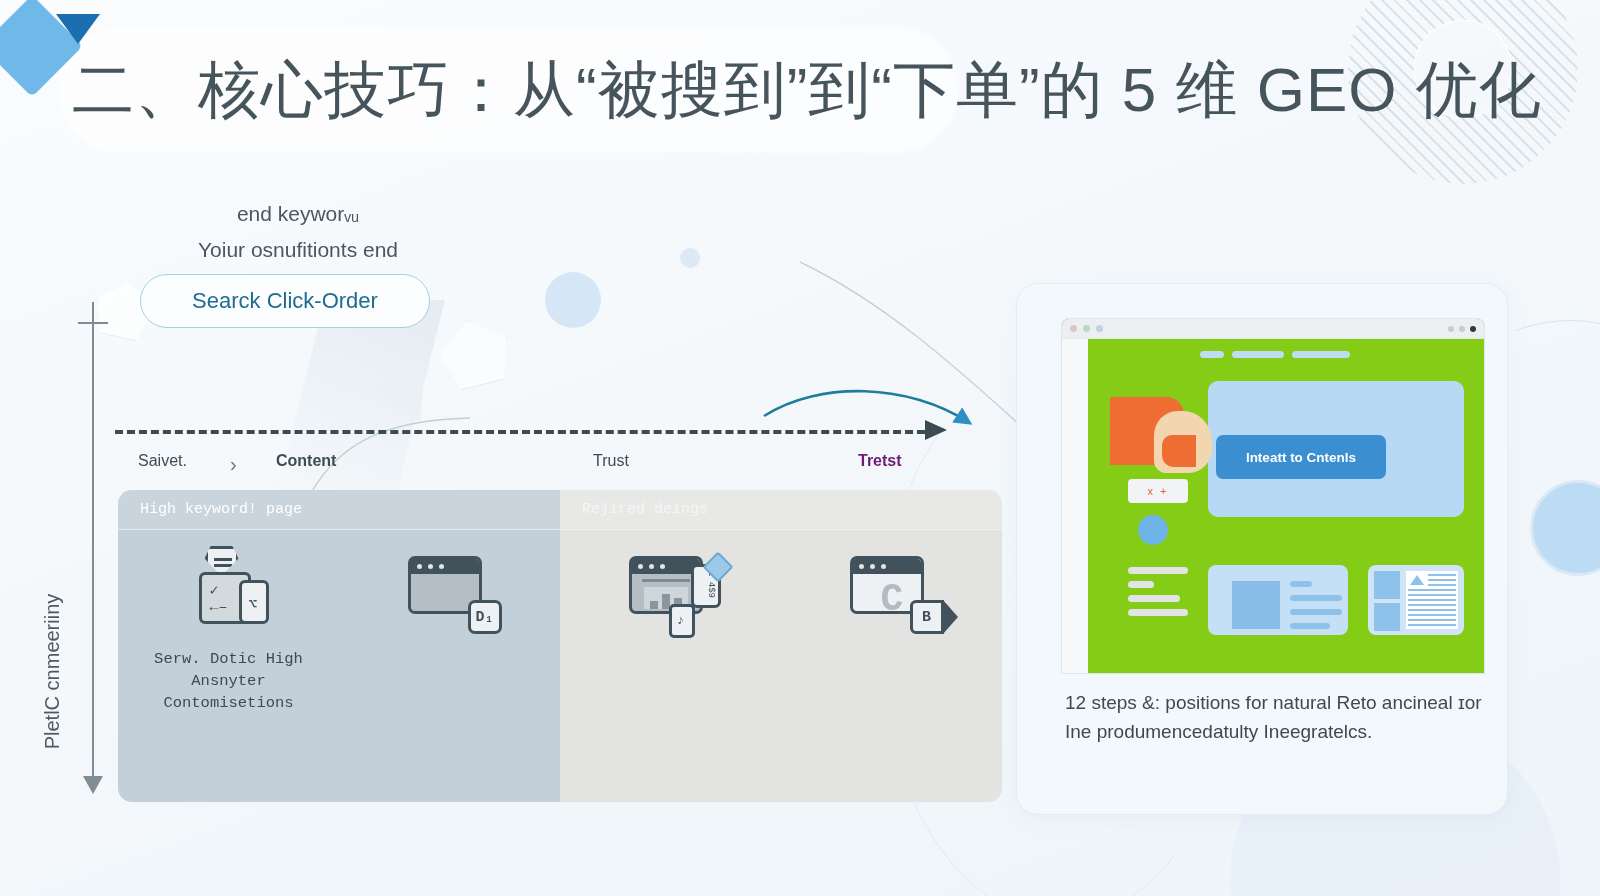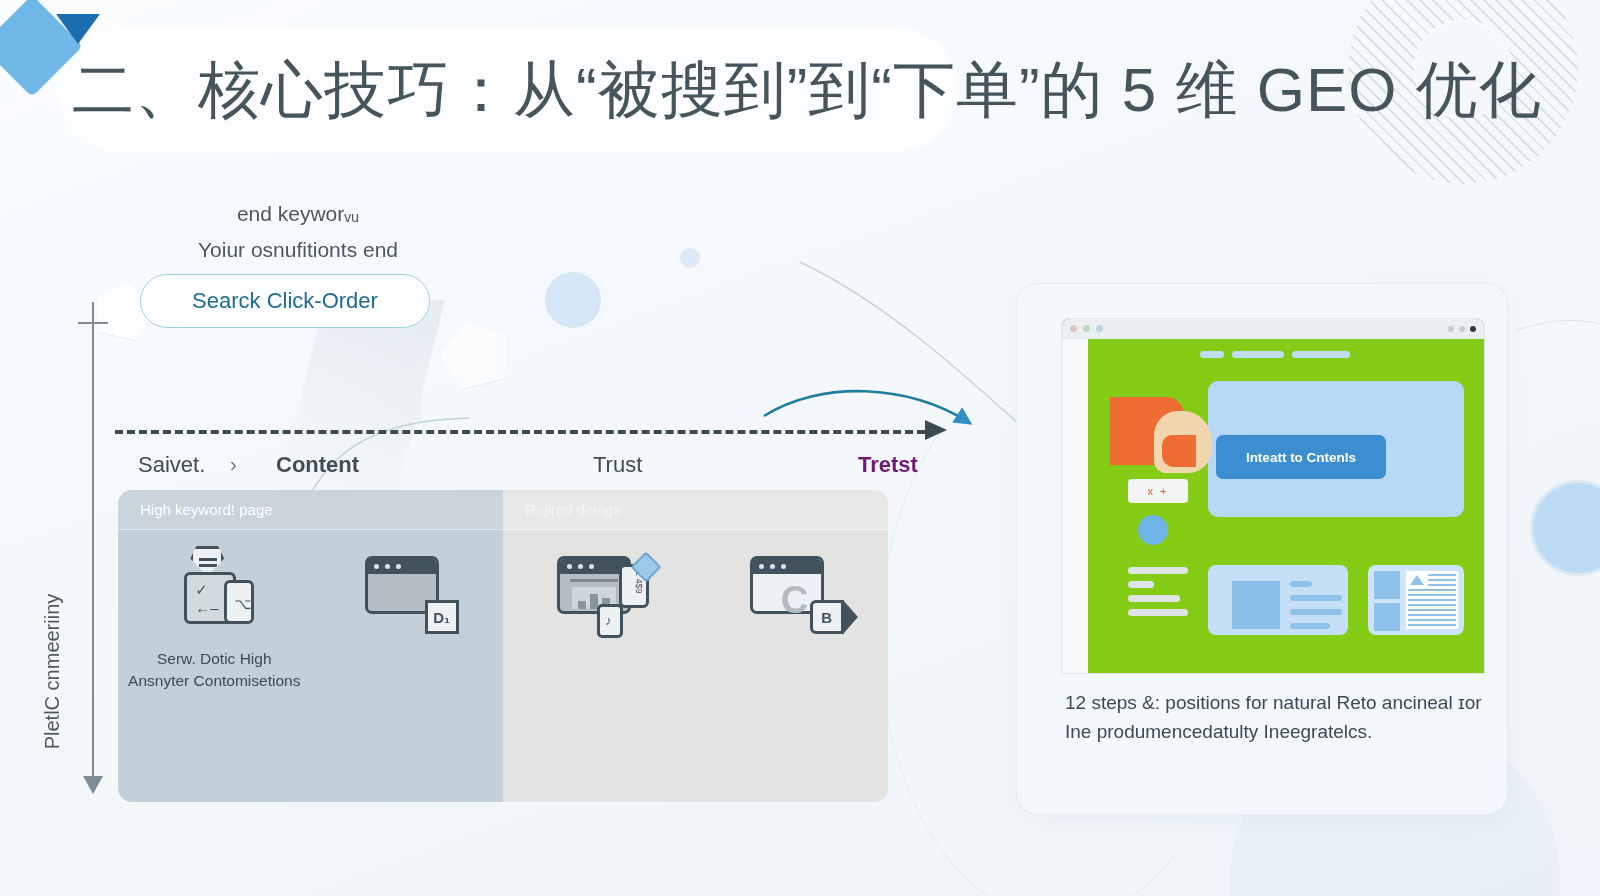--- a/index.html
+++ b/index.html
@@ -129,32 +129,32 @@
     border-top: 4px dashed #3c4a52;
   }
   .dash-head {
     position: absolute; left: 925px; top: 420px; width: 0; height: 0;
     border-top: 10px solid transparent; border-bottom: 10px solid transparent;
     border-left: 22px solid #3c4a52;
   }
 
   
   .stages { position: absolute; left: 138px; top: 452px; width: 800px; height: 34px; }
-  .stage { position: absolute; font-size: 22px; color: #3f4c54; }
+  .stage { position: absolute; font-size: 16px; color: #3f4c54; }
   .stage.s1 { left: 0; }
   .chev { position: absolute; left: 92px; top: 1px; font-size: 20px; color: #6a757c; }
   .stage.s2 { left: 138px; font-weight: bold; }
   .stage.s3 { left: 455px; }
   .stage.s4 { left: 720px; color: #701a75; font-weight: bold; }
 
   
   .panel {
     position: absolute; left: 118px; top: 490px;
-    width: 770px; height: 312px; border-radius: 14px;
-    overflow: hidden; display: flex;
+    width: 884px; height: 312px; border-radius: 14px;
+    overflow: hidden; display: flex; font-family: Liberation Mono, monospace;
   }
   .half { width: 50%; height: 100%; position: relative; }
   .half.left  { background: #c3d0da; }
   .half.right { background: #e3e3e2; }
   .half-hdr {
     height: 40px; display: flex; align-items: center;
     padding-left: 22px; font-size: 15px; color: #ffffff;
     border-bottom: 1px solid rgba(255,255,255,.45);
   }
   .half.left  .half-hdr { background: rgba(255,255,255,.10); }
@@ -166,21 +166,21 @@
 
   
   .win { position: absolute; width: 74px; height: 58px; border: 3.5px solid #41525c; border-radius: 7px; background: #b5bec4; left: 4px; top: 10px; }
   .win-bar { position: absolute; left: -0.5px; top: -0.5px; right: -0.5px; height: 15px; background: #41525c; border-radius: 4px 4px 0 0; }
   .win-bar i { position: absolute; top: 5px; width: 5px; height: 5px; border-radius: 50%; background: #dfe5e8; }
   .win-bar i:nth-child(1) { left: 7px; }
   .win-bar i:nth-child(2) { left: 18px; }
   .win-bar i:nth-child(3) { left: 29px; }
   .badge {
     position: absolute; right: -6px; bottom: -2px; width: 34px; height: 34px;
-    border: 3.5px solid #41525c; border-radius: 0; background: #eef1f3;
+    border: 3.5px solid #41525c; border-radius: 7px; background: #eef1f3;
     display: flex; align-items: center; justify-content: center;
     font-size: 15px; font-weight: bold; color: #41525c;
   }
   .badge.arrowed { border-radius: 6px 0 0 6px; }
   .badge.arrowed::after {
     content: ""; position: absolute; right: -17px; top: -3.5px;
     border-top: 17px solid transparent; border-bottom: 17px solid transparent;
     border-left: 15px solid #41525c;
   }
   .person-head {

